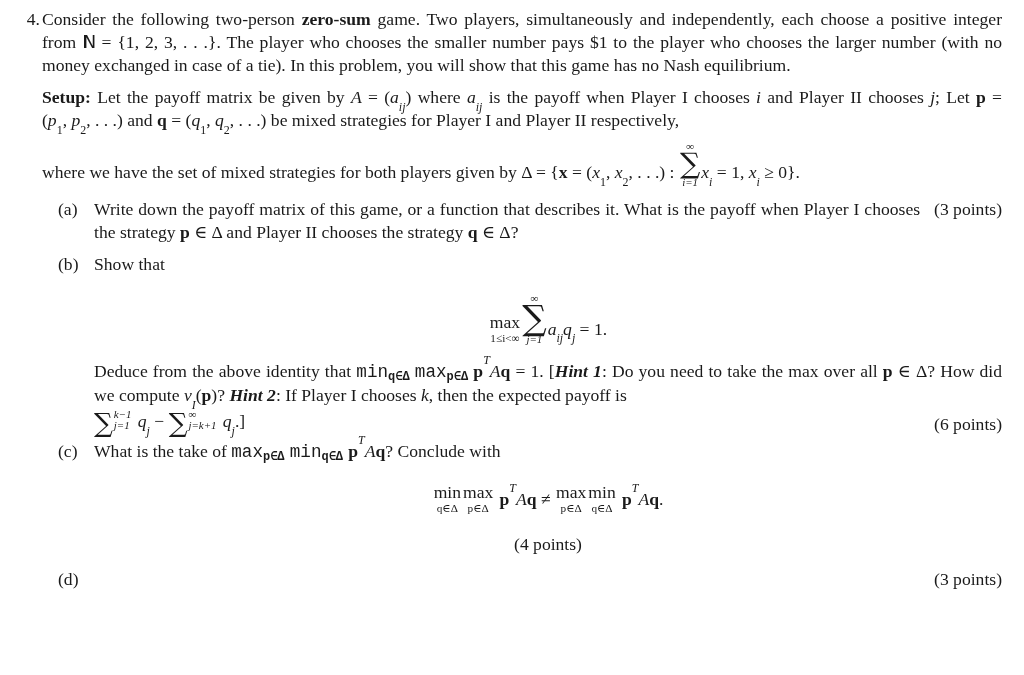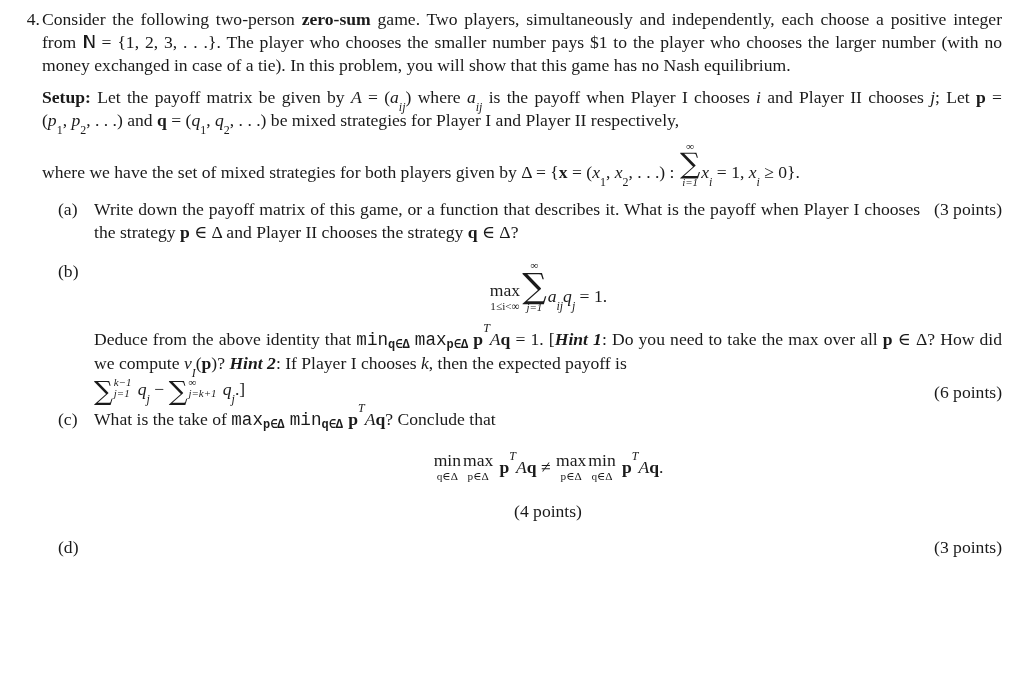--- a/index.html
+++ b/index.html
@@ -215,31 +215,32 @@
 
   <div class="items">
 
     <div class="item">
       <span class="item-label">(a)</span>
       <div class="item-body"><span class="points">(3 points)</span><span>Write down the payoff matrix of this game, or a function that describes it.  What is the payoff when Player I chooses the strategy </span><span class="mb">p</span><span> ∈ Δ</span><span> and Player II chooses the strategy </span><span class="mb">q</span><span> ∈ Δ</span><span>?</span></div>
     </div>
 
     <div class="item">
       <span class="item-label">(b)</span>
+      <div class="item-body left">Show that</div>
 
       <div class="display"><span class="limop"><span class="opname">max</span><span class="under">1≤i&lt;∞</span></span><span class="bigop" style="vertical-align:-0.5em;"><span class="lim up">∞</span><span class="glyph" style="font-size:1.95em;">∑</span><span class="lim dn">j=1</span></span><span class="mi">a</span><sub class="mi">ij</sub><span class="mi">q</span><sub class="mi">j</sub><span> = 1.</span></div>
 
       <div class="item-body"><span>Deduce from the above identity that </span><span class="subop"><span>min</span><span class="ss">q∈Δ</span></span><span class="sp"></span><span class="subop"><span>max</span><span class="ss">p∈Δ</span></span><span class="sp"></span><span class="mb">p</span><sup class="mi">T</sup><span class="mi">A</span><span class="mb">q</span><span> = 1. [</span><span class="mbi">Hint 1</span><span>: Do you need to take the max over all </span><span class="mb">p</span><span> ∈ Δ</span><span>? How did we compute </span><span class="mi">v</span><sub class="mi">I</sub><span>(</span><span class="mb">p</span><span>)</span><span>? </span><span class="mbi">Hint 2</span><span>: If Player I chooses </span><span class="mi">k</span><span>, then the expected payoff is </span></div>
 
       <div class="item-body left" style="margin-top:2px;"><span class="points-line" style="float:right;margin-top:4px;">(6 points)</span><span class="isum"><span class="g">∑</span><span class="lims"><span class="u">k−1</span><span class="d">j=1</span></span></span><span class="sp"></span><span class="mi">q</span><sub class="mi">j</sub><span> − </span><span class="isum"><span class="g">∑</span><span class="lims"><span class="u">∞</span><span class="d">j=k+1</span></span></span><span class="sp"></span><span class="mi">q</span><sub class="mi">j</sub><span>.]</span></div>
     </div>
 
     <div class="item" style="margin-top:6px;">
       <span class="item-label">(c)</span>
-      <div class="item-body left"><span>What is the take of </span><span class="subop"><span>max</span><span class="ss">p∈Δ</span></span><span class="sp"></span><span class="subop"><span>min</span><span class="ss">q∈Δ</span></span><span class="sp"></span><span class="mb">p</span><sup class="mi">T</sup><span class="mi">A</span><span class="mb">q</span><span>?  Conclude that</span></div>
+      <div class="item-body left"><span>What is the take of </span><span class="subop"><span>max</span><span class="ss">p∈Δ</span></span><span class="sp"></span><span class="subop"><span>min</span><span class="ss">q∈Δ</span></span><span class="sp"></span><span class="mb">p</span><sup class="mi">T</sup><span class="mi">A</span><span class="mb">q</span><span>?  Conclude with</span></div>
 
       <div class="display d2"><span class="limop"><span class="opname">min</span><span class="under">q∈Δ</span></span><span class="limop"><span class="opname">max</span><span class="under">p∈Δ</span></span><span class="sp"></span><span class="mb">p</span><sup class="mi">T</sup><span class="mi">A</span><span class="mb">q</span><span> ≠ </span><span class="limop"><span class="opname">max</span><span class="under">p∈Δ</span></span><span class="limop"><span class="opname">min</span><span class="under">q∈Δ</span></span><span class="sp"></span><span class="mb">p</span><sup class="mi">T</sup><span class="mi">A</span><span class="mb">q</span><span>.</span></div>
 
       <div class="points-line" style="margin-top:18px;text-align:center;">(4 points)</div>
     </div>
 
     <div class="item" style="margin-top:12px;">
       <span class="item-label">(d)</span>
       <div class="item-body left"><span class="points">(3 points)</span></div>
     </div>

